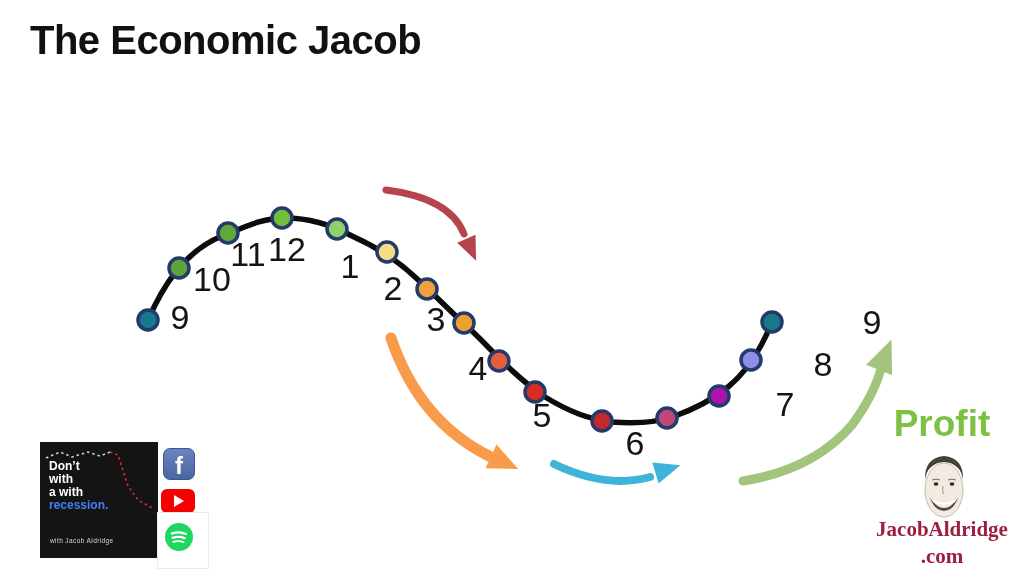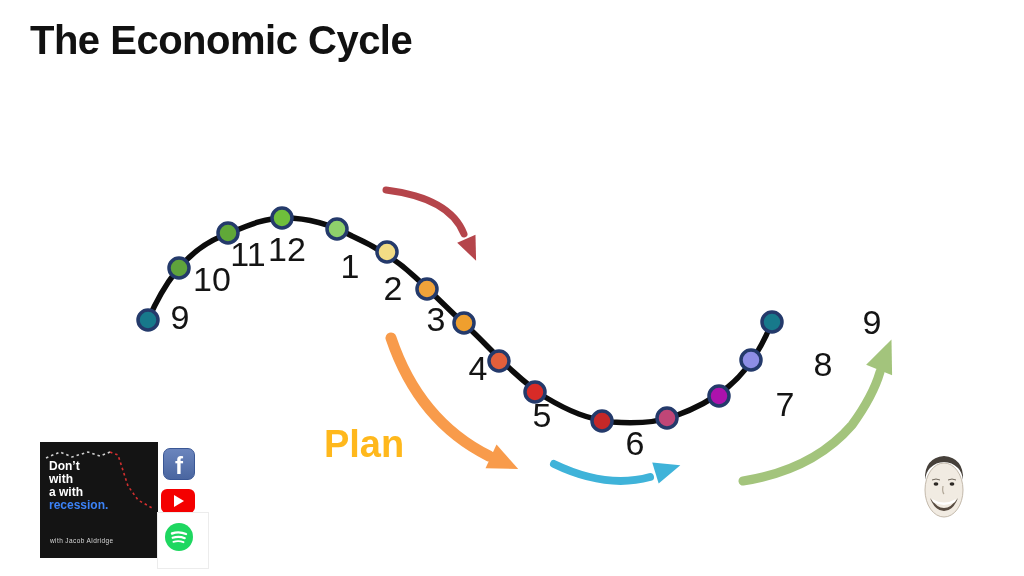--- a/index.html
+++ b/index.html
@@ -36,21 +36,21 @@
   #portrait{position:absolute;left:918px;top:452px;}
   #website{position:absolute;left:862px;top:516px;width:160px;text-align:center;
            font-family:"Liberation Serif",serif;font-weight:bold;font-size:21px;
            line-height:1.3;}
 </style>
 </head>
 <body>
 
 <div id="stage">
 
-  <h1 id="page-title">The Economic Cycle</h1>
+  <h1 id="page-title">The Economic Jacob</h1>
 
   <svg id="diagram" width="1024" height="576" viewBox="0 0 1024 576">
 
     <path d="M148,320 C162,288 183,252 222,236
              C245,227 262,218 285,218
              C310,218 330,224 352,236
              C372,245 395,258 415,277
              C438,298 452,313 472,331
              C490,348 515,377 545,397
              C570,412 588,419 612,422
@@ -105,21 +105,21 @@
       <path d="M554,464 Q606,489 650,477" fill="none" stroke-width="8" stroke-linecap="round" stroke="#3fb3d9"></path>
       <polygon points="-10,-11 16,0 -10,11" transform="translate(665,470) rotate(-17)" fill="#3fb3d9"></polygon>
     </g>
 
     <g>
       <path d="M743,481 Q813,470 852,425 Q873,396 880,372" fill="none" stroke-width="9" stroke-linecap="round" stroke="#a3c47c"></path>
       <polygon points="-13,-14 20,0 -13,14" transform="translate(884,358) rotate(-68)" fill="#a3c47c"></polygon>
     </g>
   </svg>
 
-  <div class="stage-label" id="label-plan" style="left: 364px; top: 423px; color: rgb(255, 184, 28);">Plan</div>
+  <div class="stage-label" id="label-profit" style="left: 942px; top: 403px; color: rgb(124, 193, 66);">Profit</div>
 
   <div id="podcast-logo">
     <svg width="118" height="116" viewBox="0 0 118 116" style="position:absolute;left:0;top:0;">
       <path d="M6,16 L20,10 L32,15 L48,10 L60,14 L70,10" fill="none" stroke="#cfcfcf" stroke-width="1.6" stroke-dasharray="2.5,3"></path>
       <path d="M70,10 L78,13 L88,44 L98,58 L112,66" fill="none" stroke="#d32f2f" stroke-width="1.6" stroke-dasharray="2.5,3"></path>
     </svg>
     <div id="podcast-text">
       <div>Don’t</div>
       <div>with</div>
       <div>a with</div>
@@ -147,14 +147,18 @@
     <path d="M7,28 Q6,6 26,4 Q46,6 45,28 Q44,20 40,16 Q34,10 26,10 Q18,10 12,16 Q8,20 7,28 Z" fill="#46403a"></path>
     <ellipse cx="18" cy="32" rx="2.4" ry="1.8" fill="#2e2a26"></ellipse>
     <ellipse cx="34" cy="32" rx="2.4" ry="1.8" fill="#2e2a26"></ellipse>
     <path d="M14,28 Q18,26 22,28" fill="none" stroke="#6f675c" stroke-width="1"></path>
     <path d="M30,28 Q34,26 38,28" fill="none" stroke="#6f675c" stroke-width="1"></path>
     <path d="M25,34 Q24,40 26,42" fill="none" stroke="#b0a697" stroke-width="1.2"></path>
     <path d="M12,46 Q26,66 40,46 Q35,59 26,59 Q17,59 12,46 Z" fill="#584c42"></path>
     <path d="M14,47 Q26,54 38,47 L37,50 Q26,56 15,50 Z" fill="#ffffff"></path>
   </svg>
 
+  <div id="website" style="color: rgb(156, 31, 63);">
+    <div>JacobAldridge</div>
+    <div>.com</div>
+  </div>
 
 </div>
 
 </body></html>

